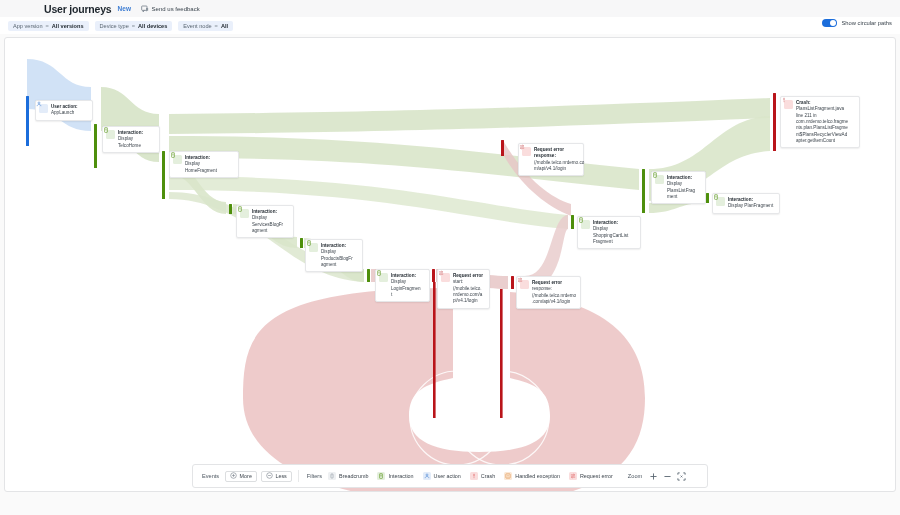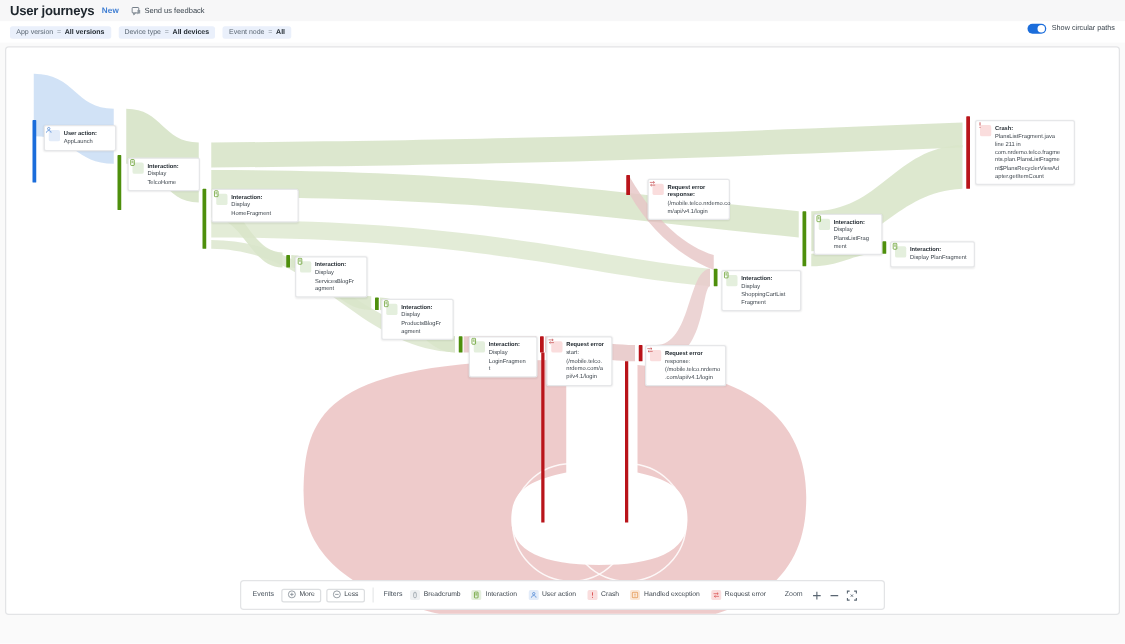--- a/index.html
+++ b/index.html
@@ -11,21 +11,21 @@
     overflow: hidden;
   }
   #app { position: relative; width: 900px; height: 515px; background: #fafafa; }
 
   
   .header {
     position: absolute; left: 0; top: 0; width: 900px; height: 17px;
     background: #f7f7f8; display: flex; align-items: center; padding-left: 8px;
   }
   .page-title {
-    font-size: 10.5px; font-weight: bold; color: #1d252c; letter-spacing: -0.2px;
+    font-size: 10.5px; font-weight: bold; color: #1d252c; letter-spacing: -0.2px; margin-left: 36px;
   }
   .new-badge {
     font-size: 6.5px; color: #3f7ed3; font-weight: bold; margin-left: 6px; letter-spacing: 0.1px;
   }
   .feedback {
     display: flex; align-items: center; gap: 2.5px; margin-left: 10px;
     font-size: 6px; color: #3a444d;
   }
   .feedback .ic { width: 8px; height: 8px; display:block; }
 

